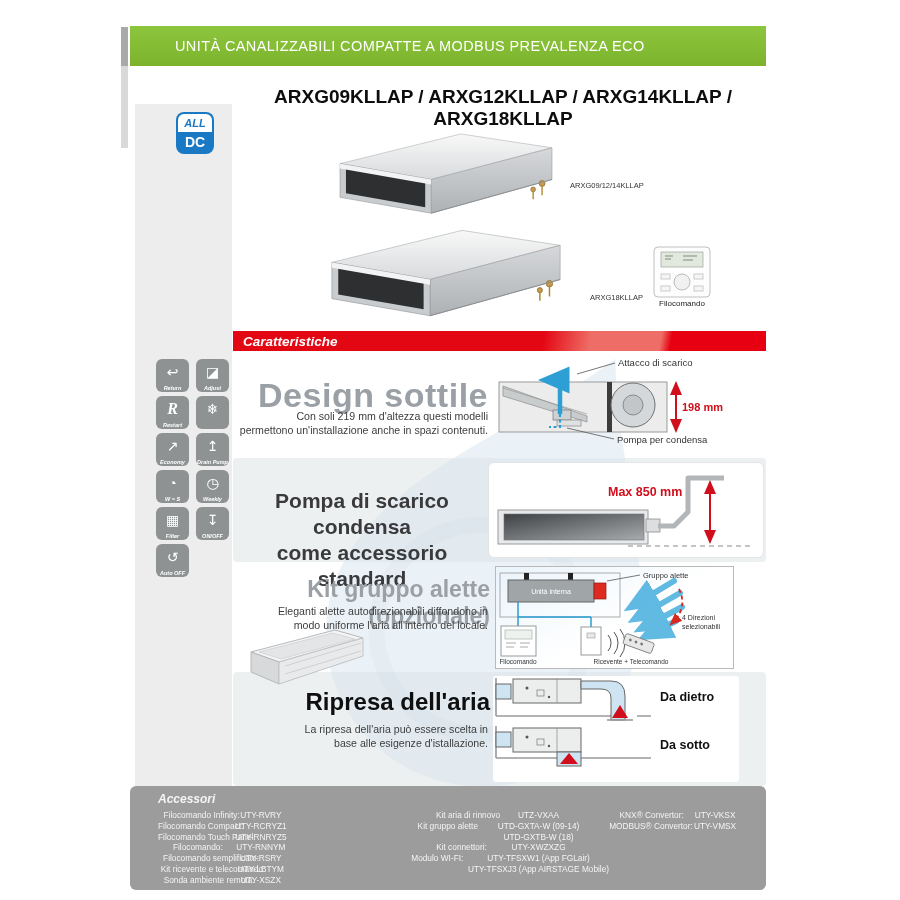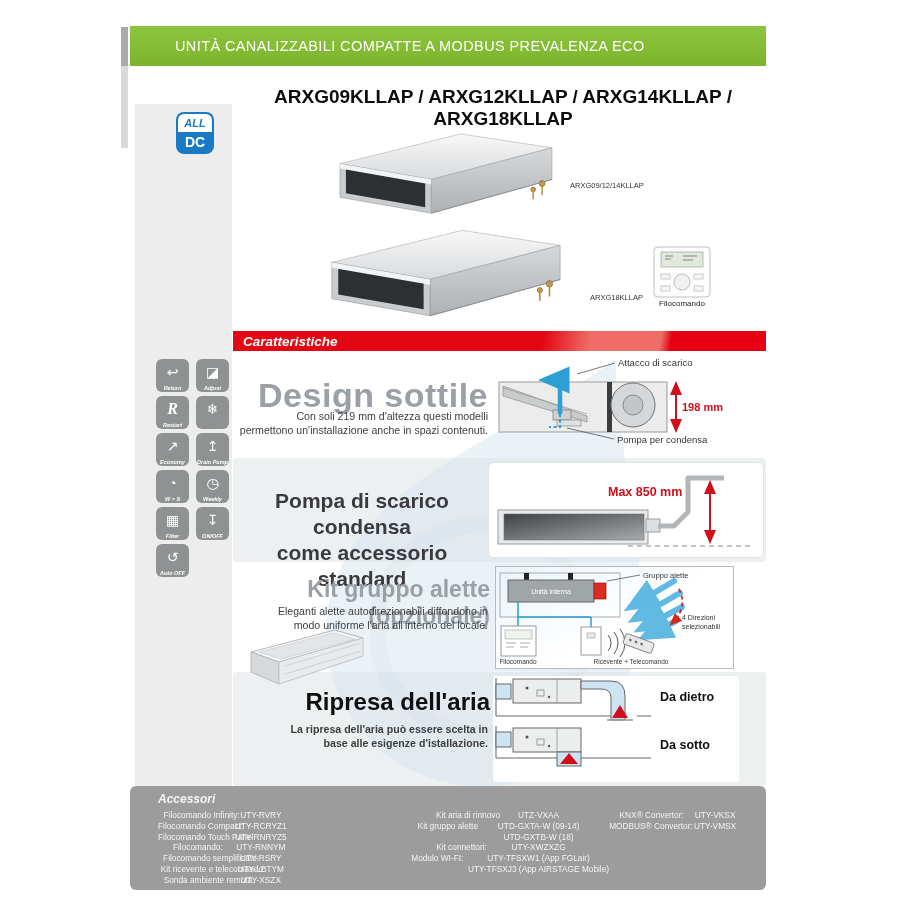--- a/index.html
+++ b/index.html
@@ -308,21 +308,21 @@
     <rect x="128" y="70" width="30" height="11" rx="2" fill="#e8e8e8" stroke="#777" stroke-width="0.8"></rect>
     <circle cx="134" cy="75" r="1.4" fill="#777"></circle>
       <circle cx="140" cy="75" r="1.4" fill="#777"></circle>
       <circle cx="146" cy="75" r="1.4" fill="#777"></circle>
   </g>
   <text x="135" y="97" font-size="6.5" fill="#333" text-anchor="middle">Ricevente + Telecomando</text>
 </svg>
 
 <div class="abs band band-rip"></div>
 <div class="abs rip-h right" style="z-index:2;">Ripresa dell'aria</div>
-<div class="abs rip-d desc right" style="z-index:2;font-weight:bold;">
+<div class="abs rip-d desc right" style="z-index:2;">
   <div>La ripresa dell'aria può essere scelta in</div>
   <div>base alle esigenze d'istallazione.</div>
 </div>
 <div class="abs panel panel-rip" style="z-index:2;"></div>
 <svg class="abs" style="left:493px;top:676px;z-index:3;" width="246" height="106" viewBox="0 0 246 106">
   <g stroke="#9a9a9a" stroke-width="1.6" fill="none">
     <path d="M3,2 V40 M3,40 H118 M144,40 H158"></path>
     <path d="M3,50 V82 M3,82 H64 M88,82 H158"></path>
   </g>
   <rect x="3" y="8" width="15" height="15" fill="#cfe4f2" stroke="#666"></rect>

